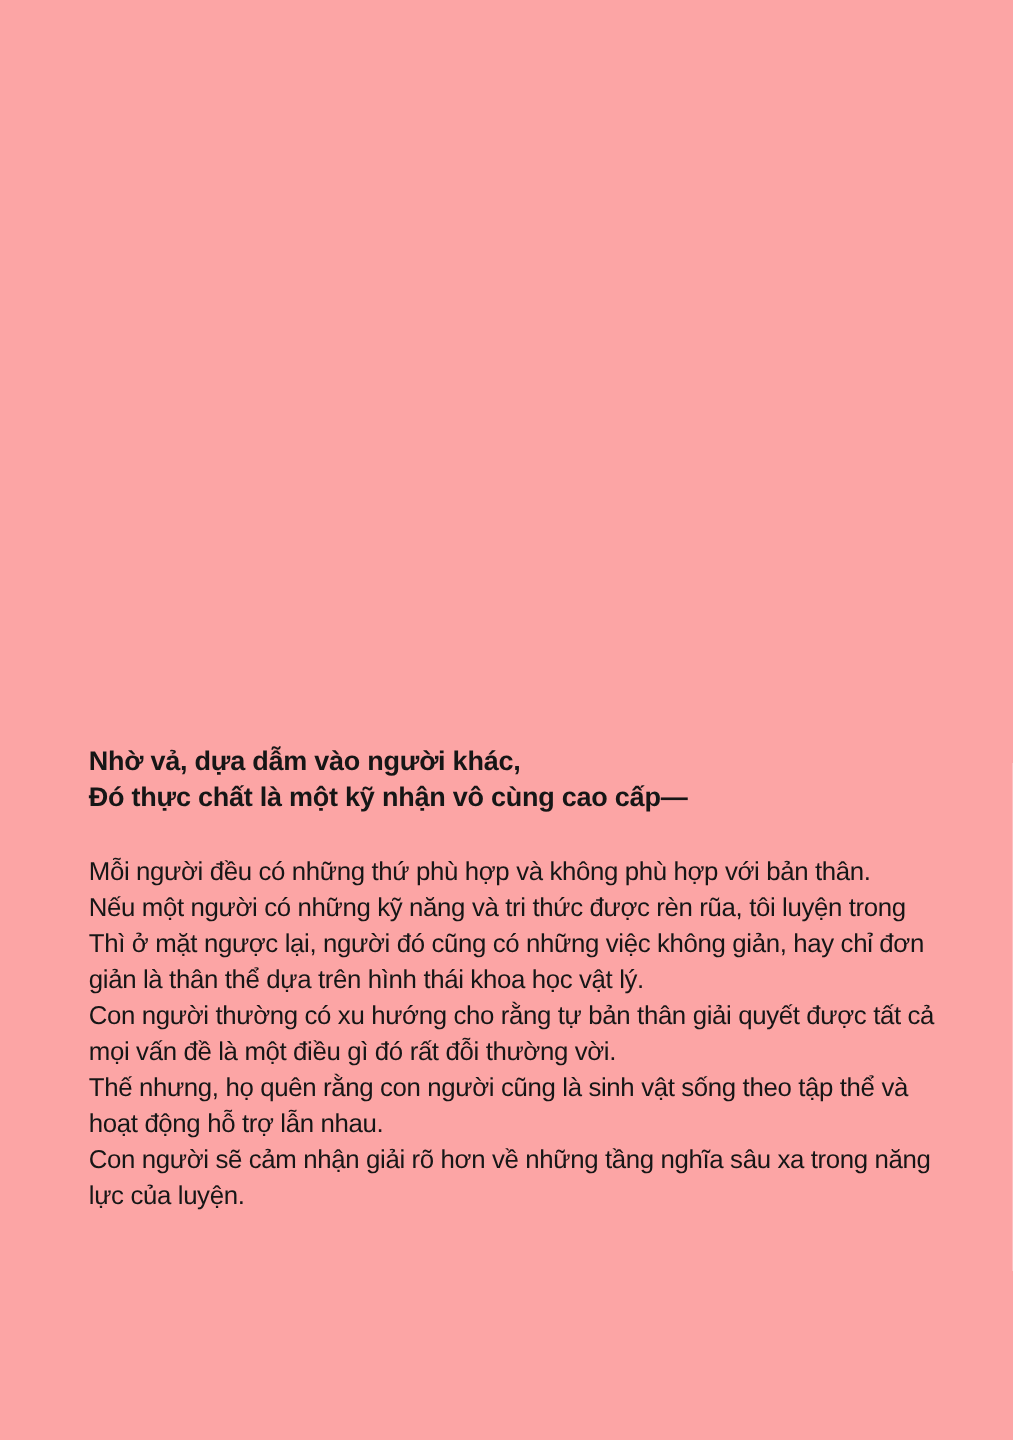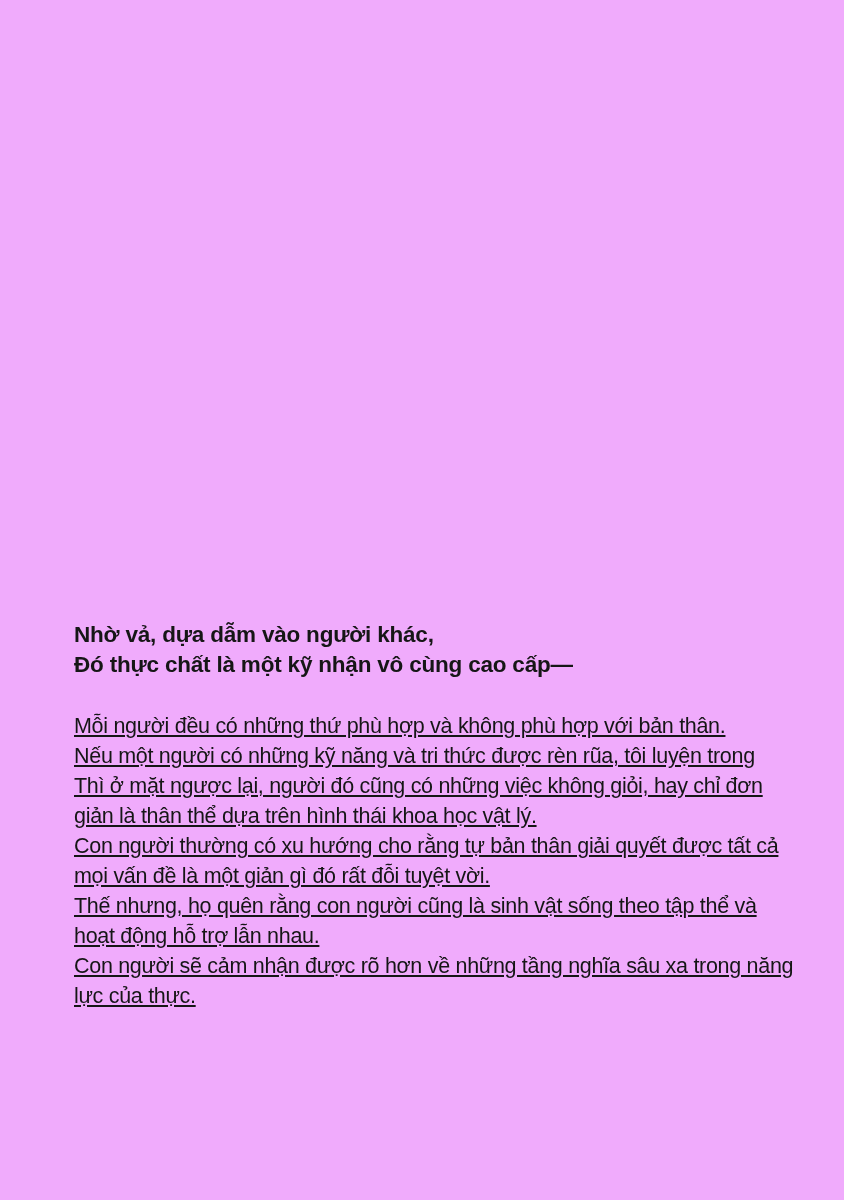--- a/index.html
+++ b/index.html
@@ -3,21 +3,21 @@
 <meta charset="utf-8">
 <style>
   html, body {
     margin: 0;
     padding: 0;
   }
   .page {
     position: relative;
     width: 844px;
     height: 1200px;
-    background: #f0abfc;
+    background: #fca5a5;
     overflow: hidden;
     font-family: "Liberation Sans", "DejaVu Sans", sans-serif;
   }
   .text-block {
     position: absolute;
     left: 74px;
     top: 620px;
     width: 710px;
     color: #161616;
   }
@@ -31,39 +31,38 @@
   .spacer-line {
     height: 31px;
   }
   .body-line {
     font-size: 21.5px;
     font-weight: 400;
     line-height: 30px;
     white-space: nowrap;
     letter-spacing: -0.3px;
     font-stretch: semi-condensed;
-    text-decoration: underline;
   }
 </style>
 </head>
 <body>
 
 <div class="page">
   <div class="text-block">
 
     <div class="heading-line">Nhờ vả, dựa dẫm vào người khác,</div>
     <div class="heading-line">Đó thực chất là một kỹ nhận vô cùng cao cấp—</div>
 
     <div class="spacer-line"></div>
 
     <div class="body-line">Mỗi người đều có những thứ phù hợp và không phù hợp với bản thân.</div>
     <div class="body-line">Nếu một người có những kỹ năng và tri thức được rèn rũa, tôi luyện trong</div>
-    <div class="body-line">Thì ở mặt ngược lại, người đó cũng có những việc không giỏi, hay chỉ đơn</div>
+    <div class="body-line">Thì ở mặt ngược lại, người đó cũng có những việc không giản, hay chỉ đơn</div>
     <div class="body-line">giản là thân thể dựa trên hình thái khoa học vật lý.</div>
     <div class="body-line">Con người thường có xu hướng cho rằng tự bản thân giải quyết được tất cả</div>
-    <div class="body-line">mọi vấn đề là một giản gì đó rất đỗi tuyệt vời.</div>
+    <div class="body-line">mọi vấn đề là một điều gì đó rất đỗi thường vời.</div>
     <div class="body-line">Thế nhưng, họ quên rằng con người cũng là sinh vật sống theo tập thể và</div>
     <div class="body-line">hoạt động hỗ trợ lẫn nhau.</div>
-    <div class="body-line">Con người sẽ cảm nhận được rõ hơn về những tầng nghĩa sâu xa trong năng</div>
-    <div class="body-line">lực của thực.</div>
+    <div class="body-line">Con người sẽ cảm nhận giải rõ hơn về những tầng nghĩa sâu xa trong năng</div>
+    <div class="body-line">lực của luyện.</div>
 
   </div>
 </div>
 
 </body></html>

